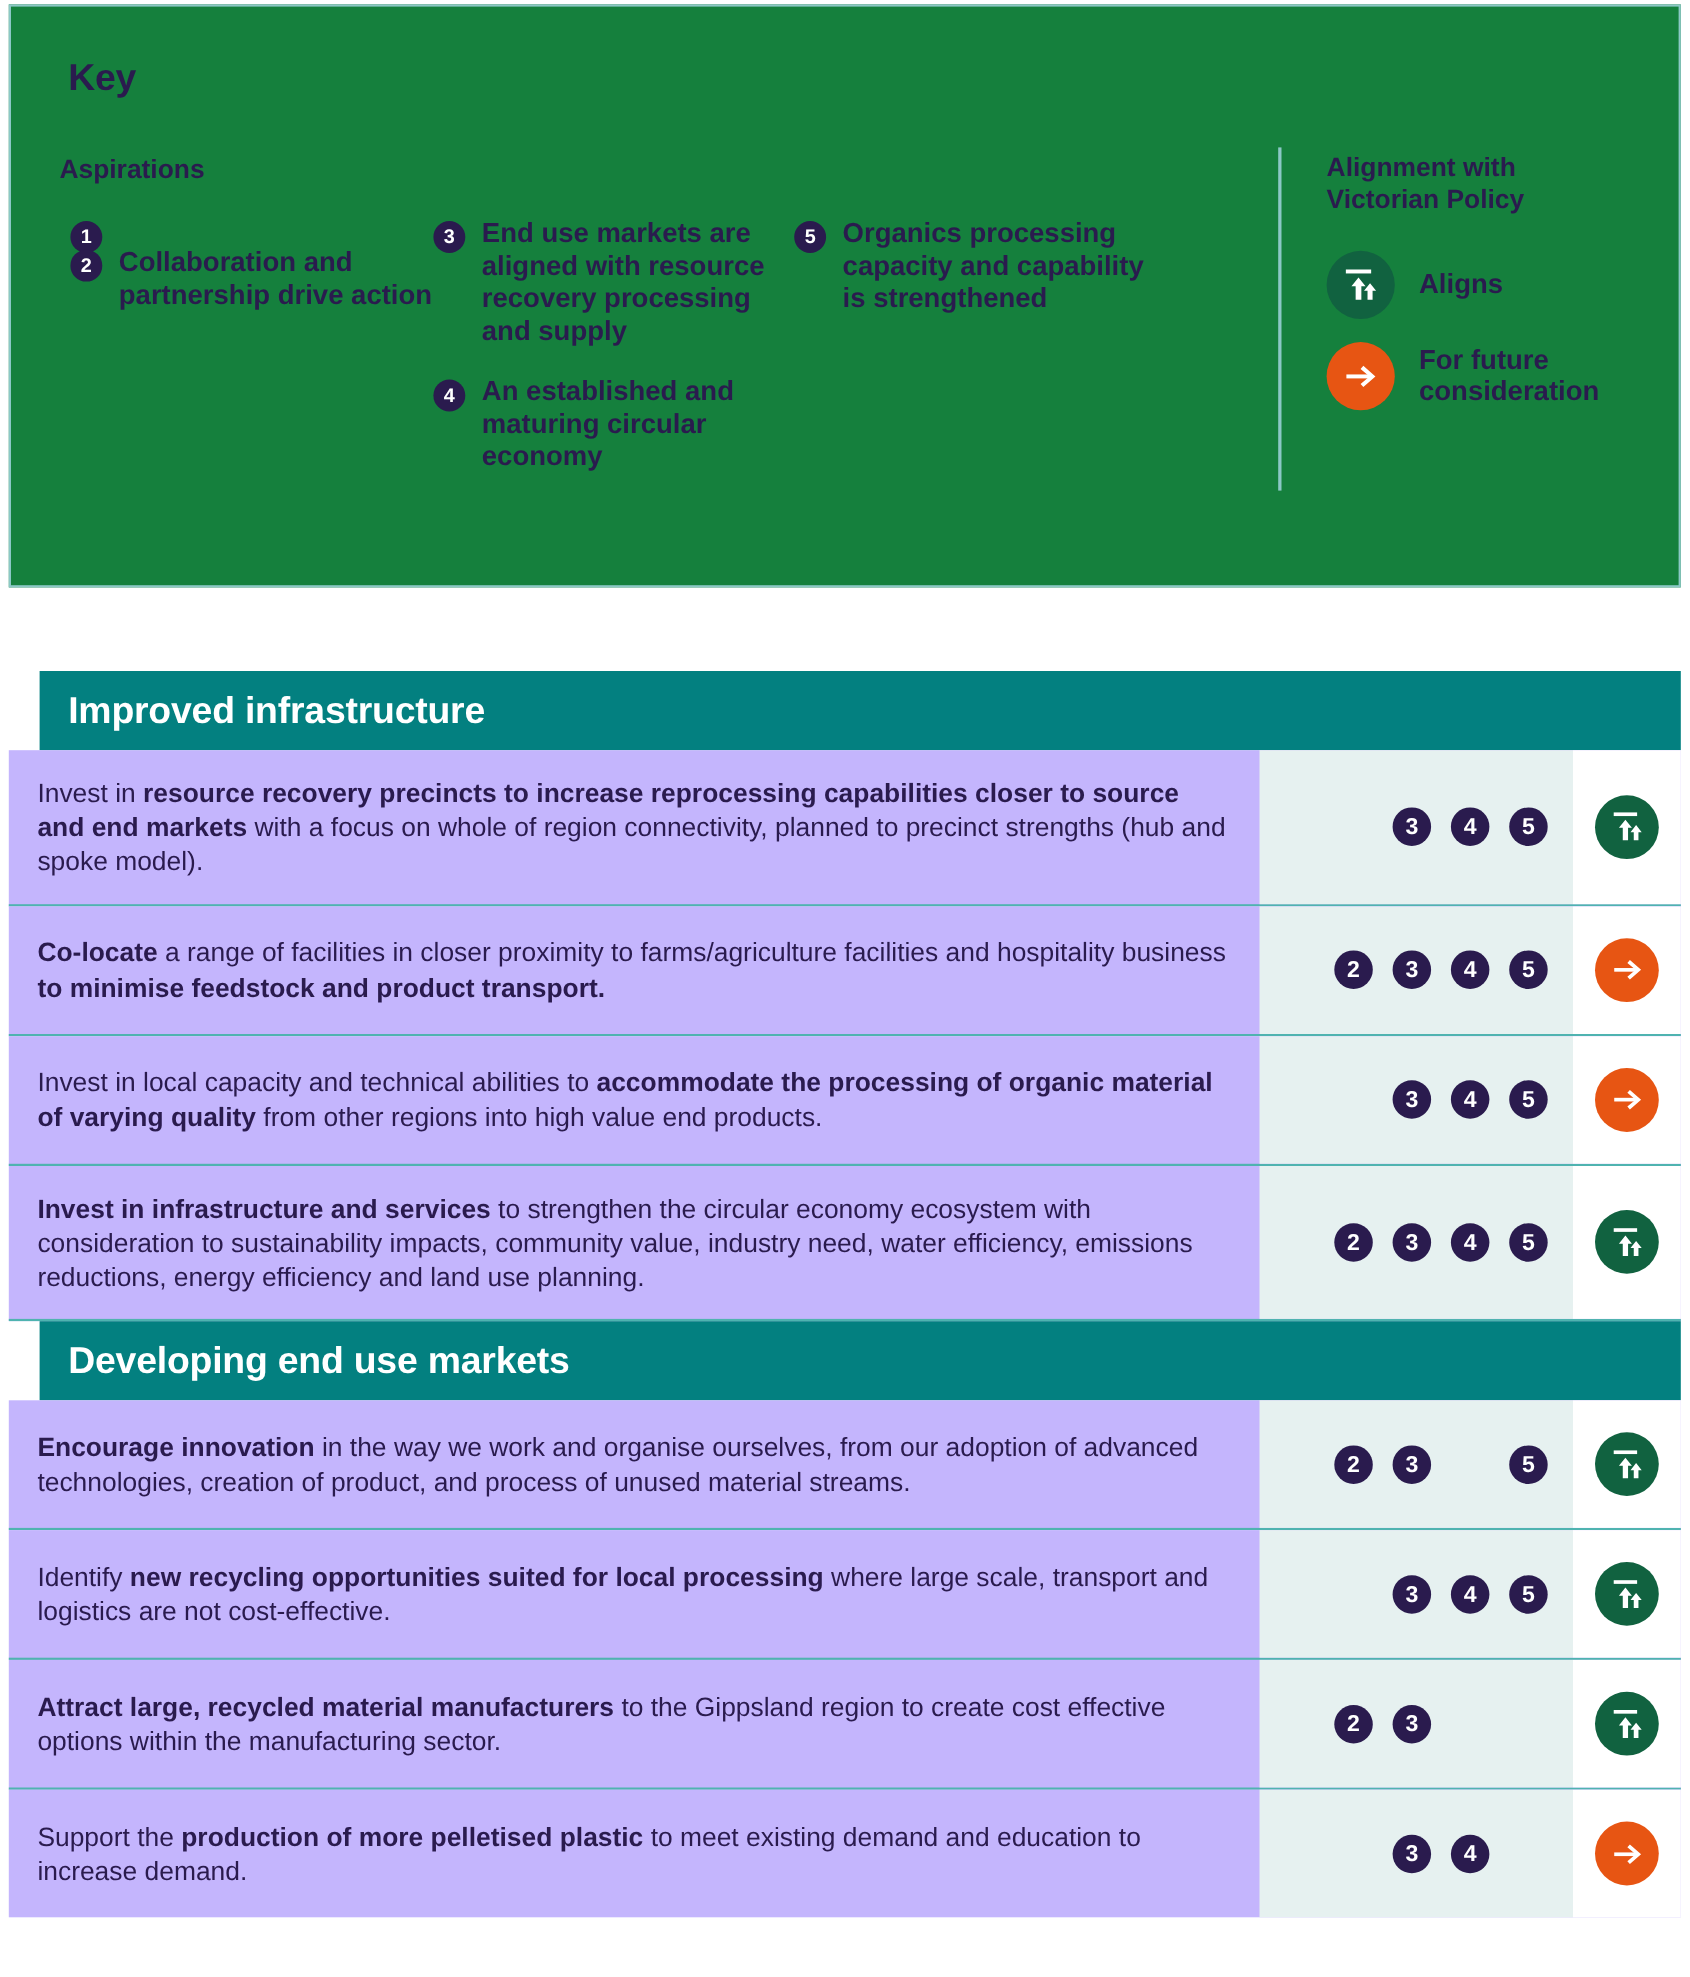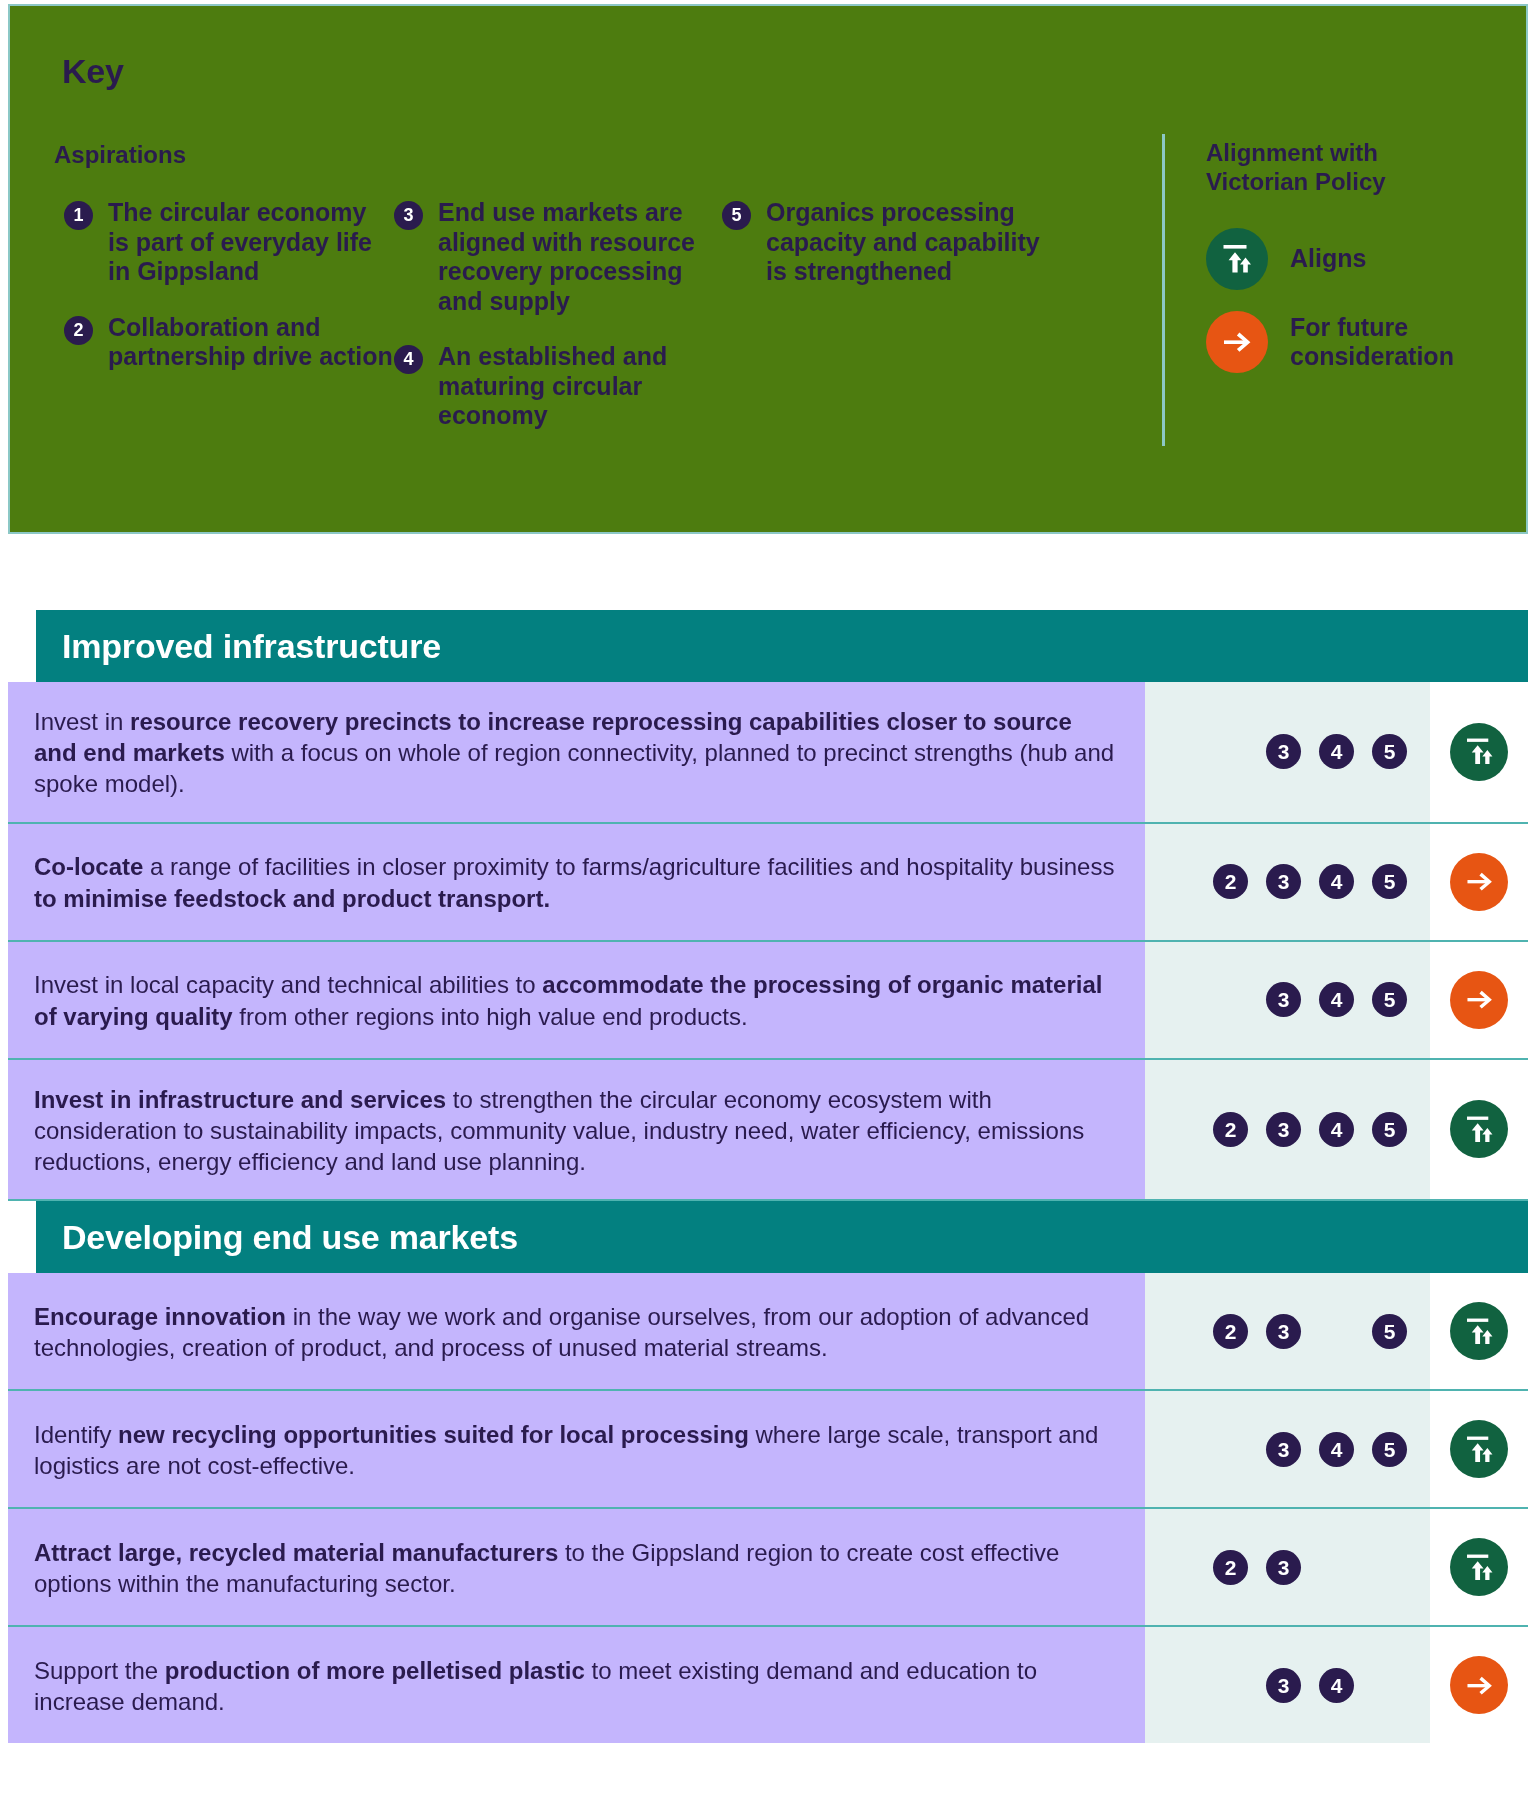--- a/index.html
+++ b/index.html
@@ -23,21 +23,21 @@
 
   
   .key-box {
     position: absolute;
     left: 8px;
     top: 4px;
     width: 1520px;
     height: 530px;
     box-sizing: border-box;
     border: 2px solid #8cc8c6;
-    background: #4d7c0f;
+    background: #15803d;
     padding-left: 17px;
   }
   .key-title {
     position: absolute;
     left: 52px;
     top: 46px;
     font-size: 34px;
     font-weight: bold;
     letter-spacing: -0.2px;
     color: #2a1b4e;
@@ -225,21 +225,20 @@
 <div class="page">
 
   <div class="key-box">
     <div class="key-title">Key</div>
     <div class="aspirations-label">Aspirations</div>
 
     <div class="asp-columns">
       <div class="asp-col c1">
         <div class="asp-item">
           <span class="asp-badge">1</span>
-          <span class="asp-text">The circular economy is part of everyday life in Gippsland</span>
         </div>
         <div class="asp-item">
           <span class="asp-badge">2</span>
           <span class="asp-text">Collaboration and partnership drive action</span>
         </div>
       </div>
 
       <div class="asp-col c2">
         <div class="asp-item">
           <span class="asp-badge">3</span>

